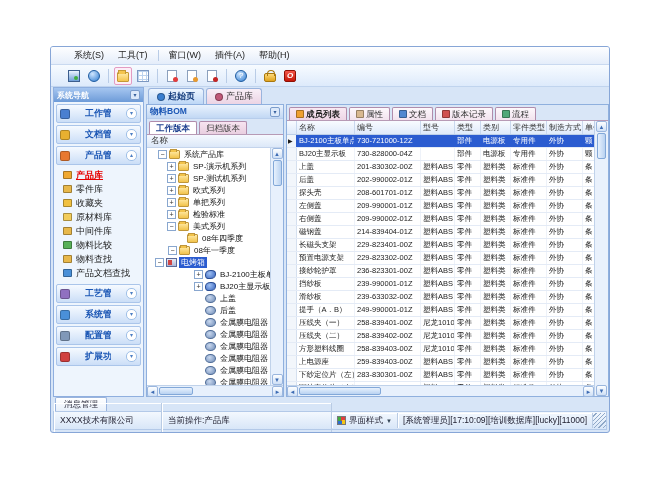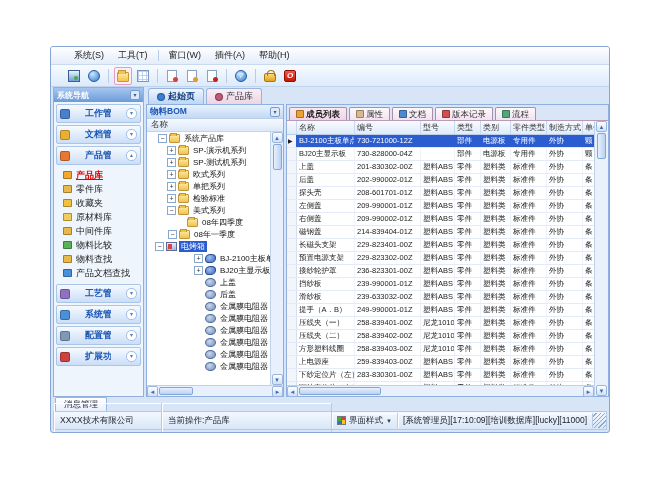--- a/index.html
+++ b/index.html
@@ -283,20 +283,28 @@
         </div>
       </div>
 
     <div class="panels">
 
       <div class="bom-panel">
         <div class="bom-header">
           <span>物料BOM</span>
           <span class="sb-btn">▾</span>
         </div>
+        <div class="bom-tabs">
+            <div class="v-tab active">
+              <span>工作版本</span>
+            </div>
+            <div class="v-tab inactive">
+              <span>归档版本</span>
+            </div>
+          </div>
         <div class="tree-colheader">
           <span>名称</span>
         </div>
         <div class="tree-body">
           <div class="tree">
               <div class="tree-row" style="padding-left: 3px;">
                 <span class="expander">−</span>
                 <i class="t-icon ti-folder"></i>
                 <span class="tree-label">系统产品库</span>
               </div>

